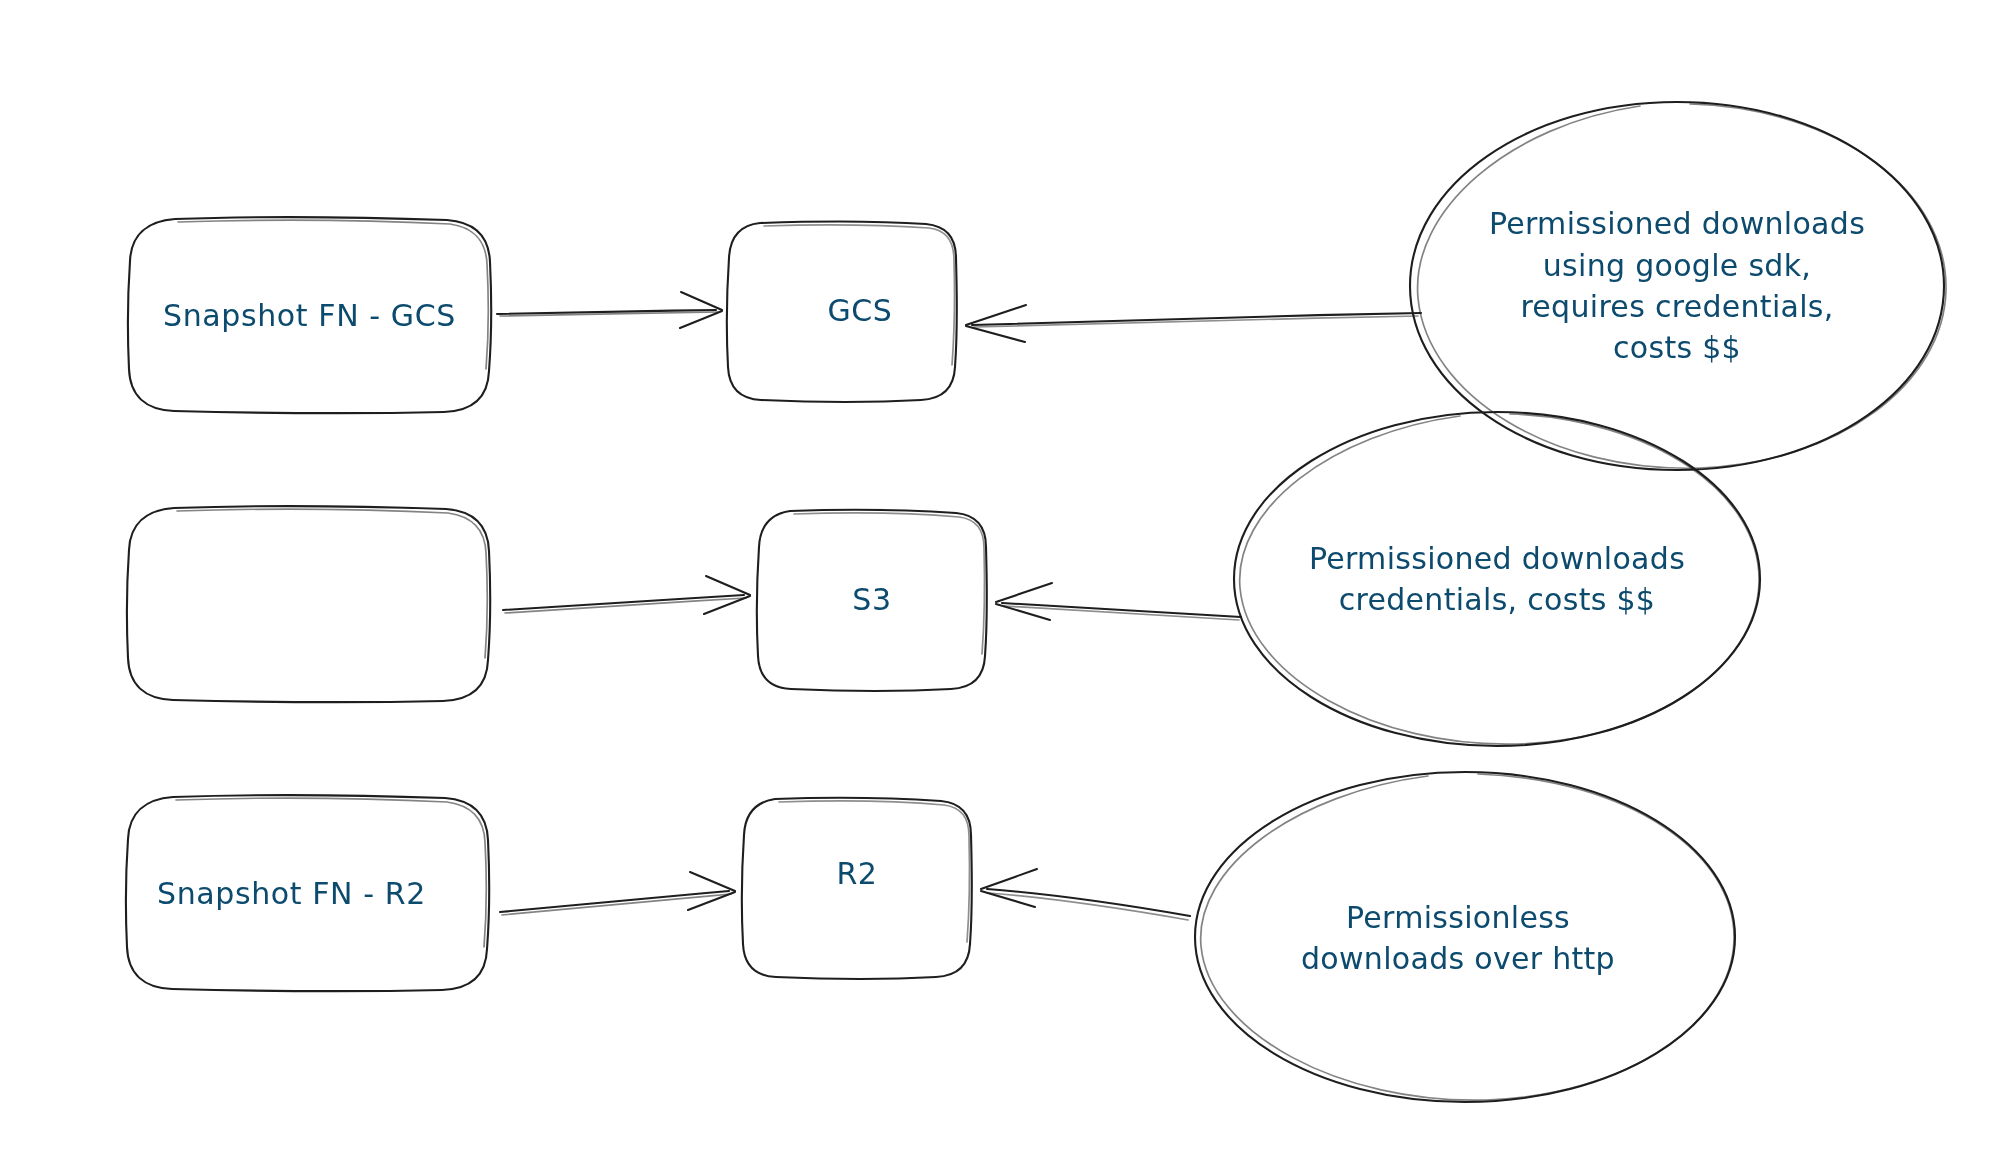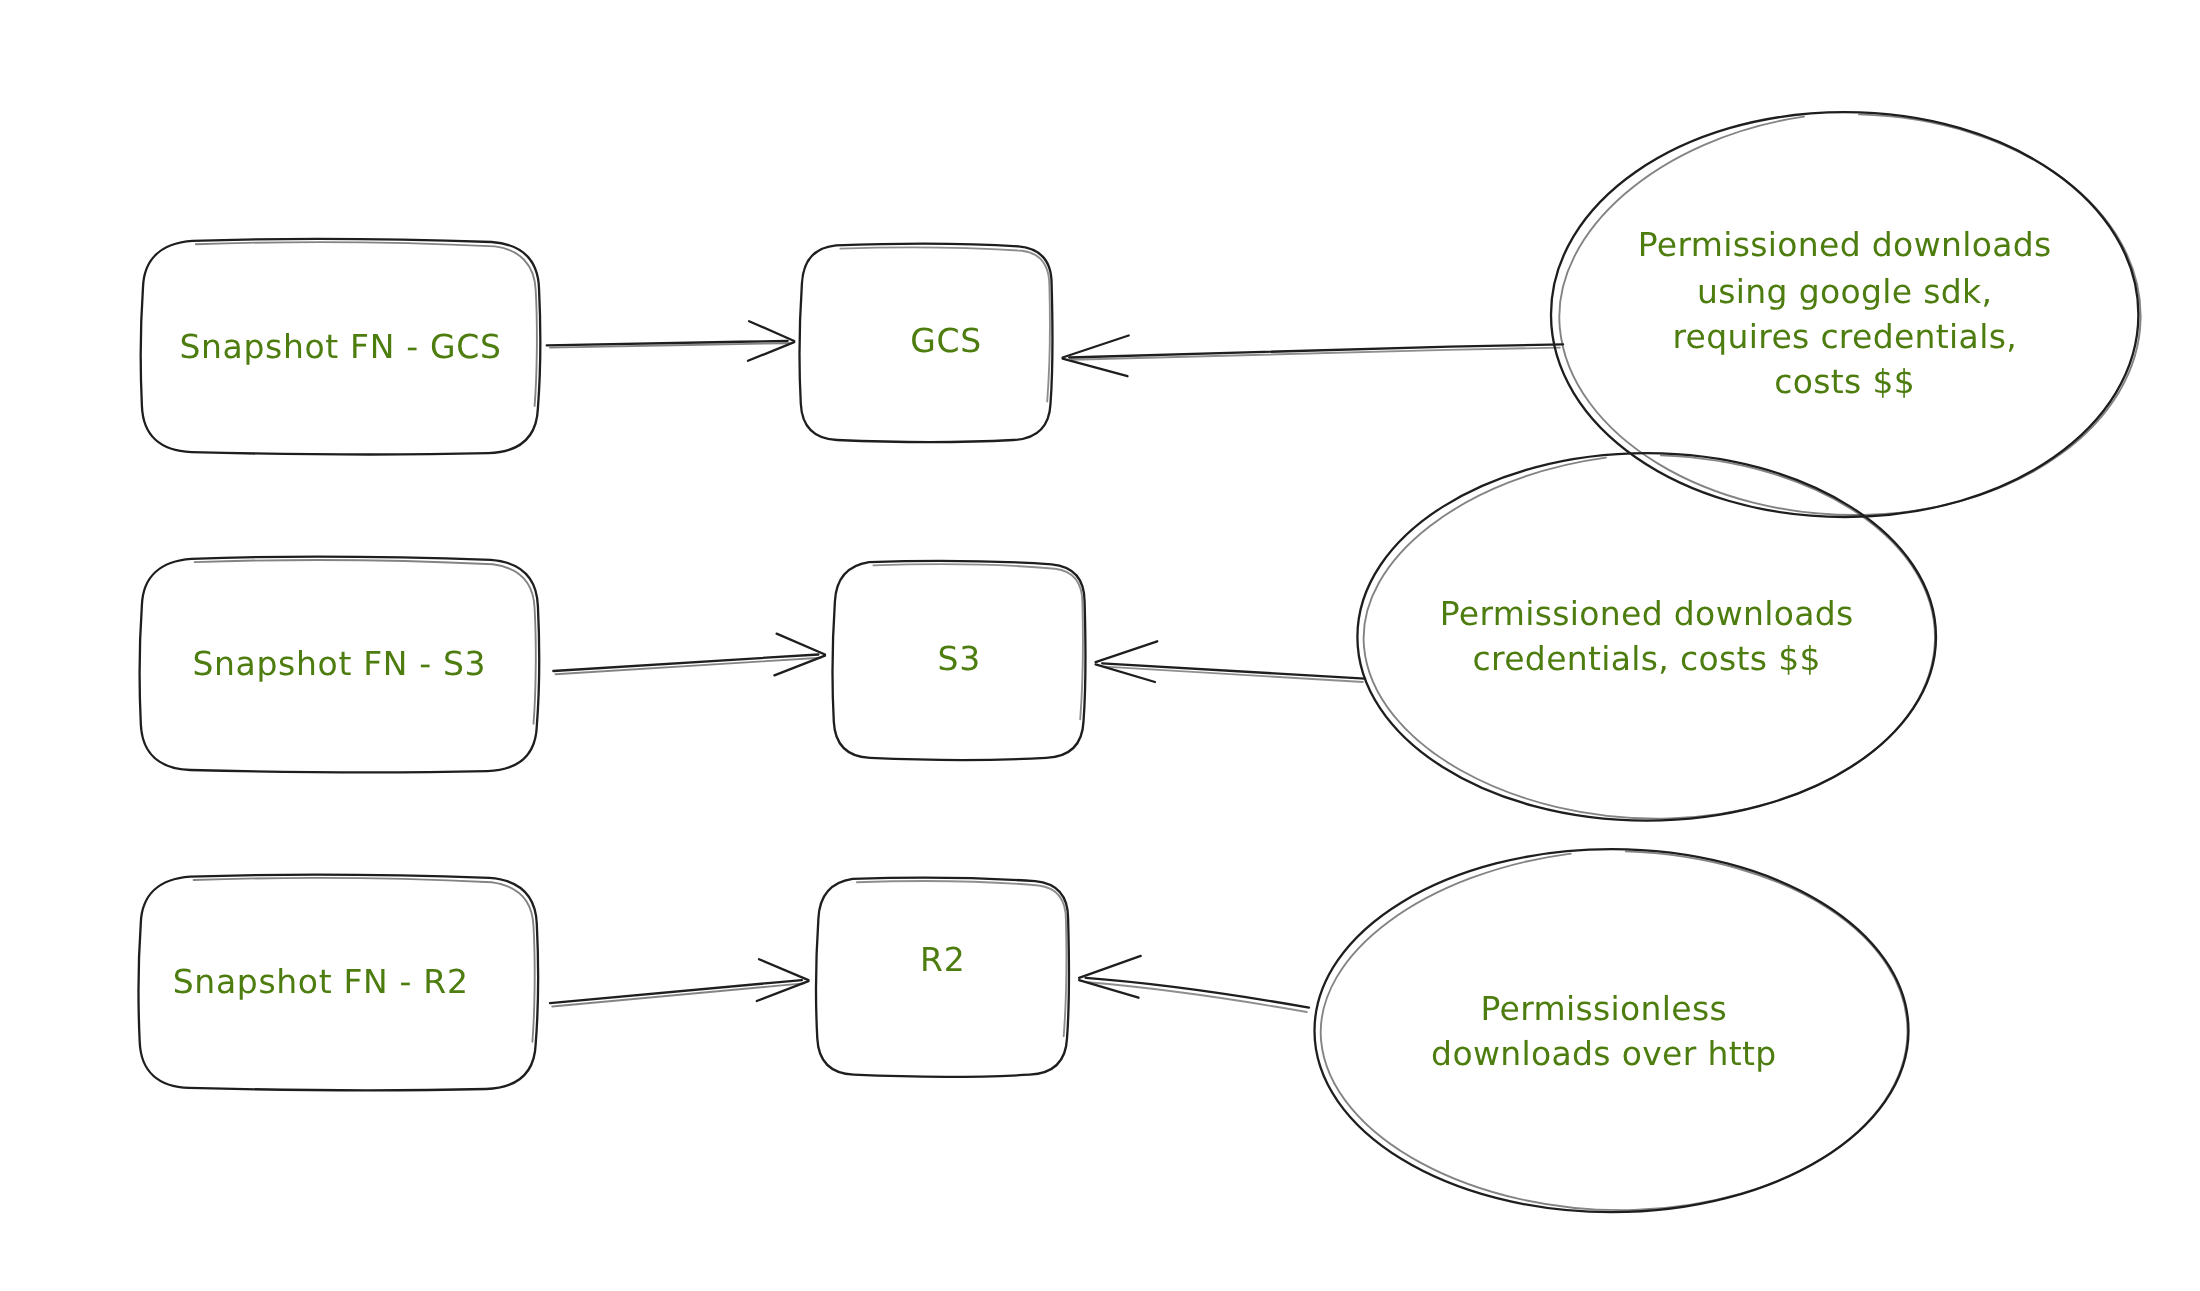--- a/index.html
+++ b/index.html
@@ -24,21 +24,21 @@
     display: block;
   }
   .node-label,
   .note-label {
     position: absolute;
     display: flex;
     flex-direction: column;
     align-items: center;
     justify-content: center;
     text-align: center;
-    color: #4d7c0f;
+    color: #0c4a6e;
     pointer-events: none;
     white-space: pre;
   }
   .node-label {
     font-size: 30px;
     letter-spacing: 0.6px;
     line-height: 1.25;
   }
   .note-label {
     font-size: 30px;
@@ -247,23 +247,20 @@
   <div class="node-label" style="left:728px; top:222px; width:264px; height:178px;">
     <span>GCS</span>
   </div>
   <div class="note-label" style="left:1424px; top:142px; width:506px; height:288px;">
     <span>Permissioned downloads</span>
     <span>using google sdk,</span>
     <span>requires credentials,</span>
     <span>costs $$</span>
   </div>
 
-  <div class="node-label" style="left:128px; top:508px; width:361px; height:193px;">
-    <span>Snapshot FN - S3</span>
-  </div>
   <div class="node-label" style="left:758px; top:511px; width:228px; height:178px;">
     <span>S3</span>
   </div>
   <div class="note-label" style="left:1248px; top:450px; width:498px; height:258px;">
     <span>Permissioned downloads</span>
     <span>credentials, costs $$</span>
   </div>
 
   <div class="node-label" style="left:127px; top:797px; width:301px; height:193px;margin-left:14px;">
     <span>Snapshot FN - R2</span>

